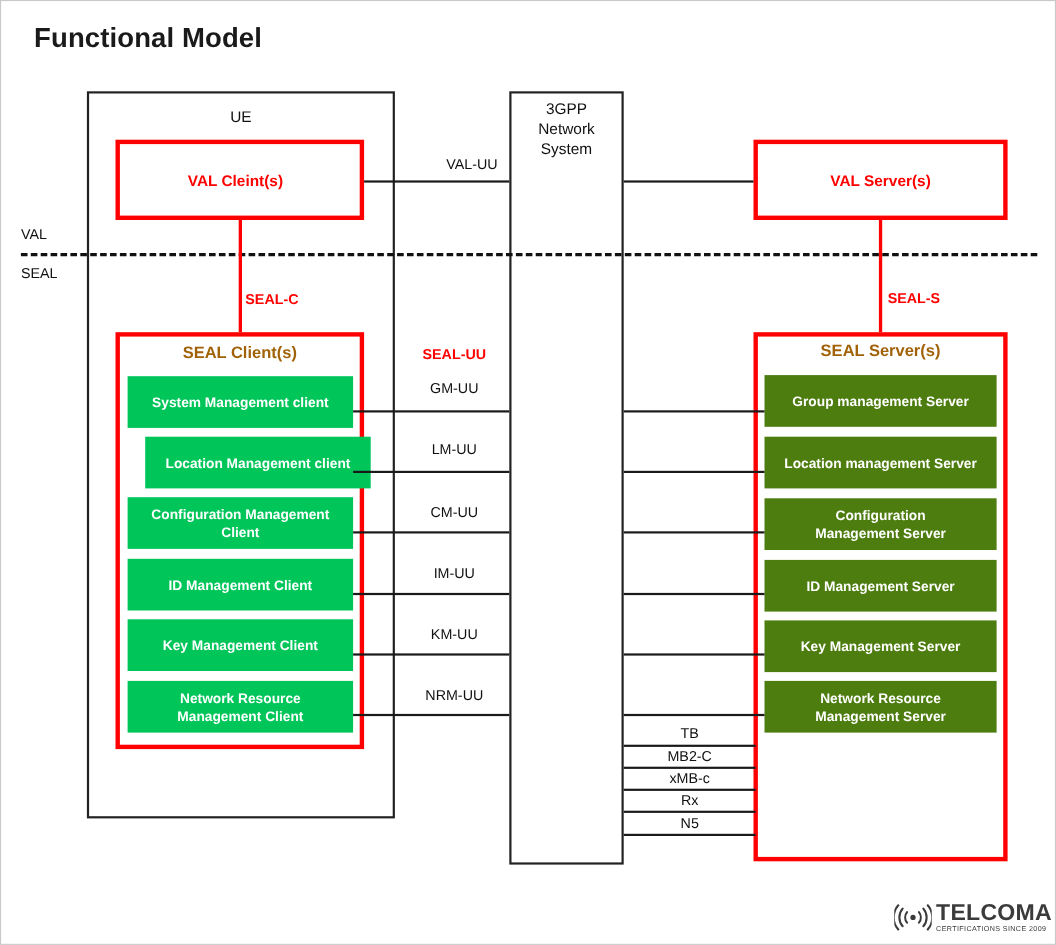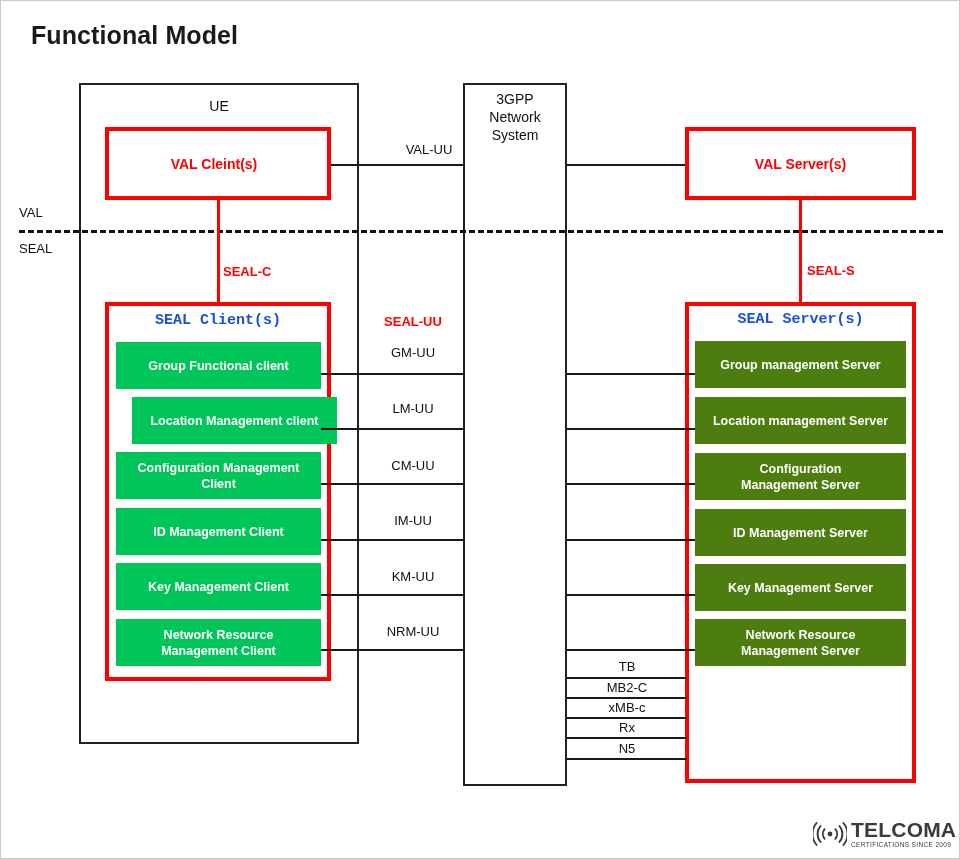--- a/index.html
+++ b/index.html
@@ -56,24 +56,23 @@
     white-space: pre-line;
   }
   .lbl-red {
     color: #ff0000;
     font-weight: bold;
   }
   .lbl-hdr {
     font-size: 14px;
   }
   .hdr-red {
-    color: #1d4ed8;
+    color: #a16207;
     font-size: 15px;
     font-weight: bold;
-    font-family: Liberation Mono, monospace;
   }
   .val-client-text {
     color: #ff0000;
     font-size: 14px;
     font-weight: bold;
   }
 
   
   .hline {
     position: absolute;
@@ -175,21 +174,21 @@
   <div class="lbl lbl-red" style="left:806px; top:261px; width:110px; text-align:left;">SEAL-S</div>
 
   <div class="box outline-red" style="left:104px; top:301px; width:226px; height:379px;"></div>
   <div class="lbl hdr-red" style="left:104px; top:311px; width:226px;">SEAL Client(s)</div>
 
   <div class="box outline-red" style="left:684px; top:301px; width:231px; height:481px;"></div>
   <div class="lbl hdr-red" style="left:684px; top:310px; width:231px;">SEAL Server(s)</div>
 
   <div class="lbl lbl-red" style="left:352px; top:312px; width:120px;">SEAL-UU</div>
 
-  <div class="chip chip-client" style="left:115px; top:341px; width:205px; height:47px;">Group Functional client</div>
+  <div class="chip chip-client" style="left:115px; top:341px; width:205px; height:47px;">System Management client</div>
   <div class="chip chip-server" style="left:694px; top:340px; width:211px; height:47px;">Group management Server</div>
   <div class="hline" style="left:320px; top:372px; width:142px;"></div>
   <div class="hline" style="left:566px; top:372px; width:128px;"></div>
   <div class="lbl" style="left:352px; top:343px; width:120px;">GM-UU</div>
 
   <div class="chip chip-client" style="left:115px; top:396px; width:205px; height:47px;margin-left:16px;">Location Management client</div>
   <div class="chip chip-server" style="left:694px; top:396px; width:211px; height:47px;">Location management Server</div>
   <div class="hline" style="left:320px; top:427px; width:142px;"></div>
   <div class="hline" style="left:566px; top:427px; width:128px;"></div>
   <div class="lbl" style="left:352px; top:399px; width:120px;">LM-UU</div>

